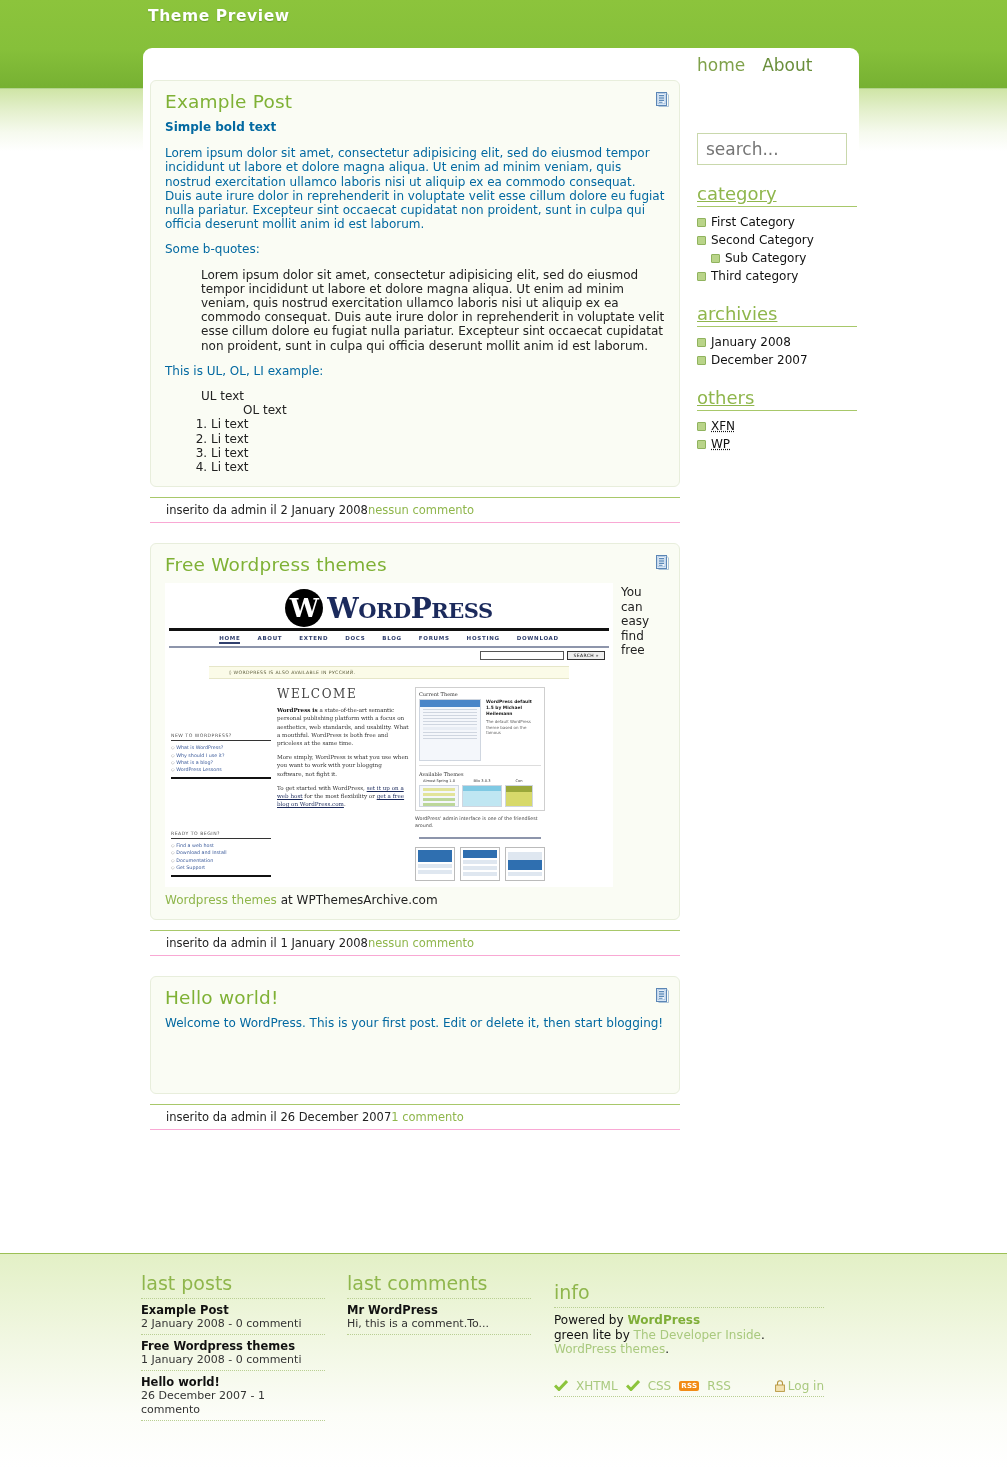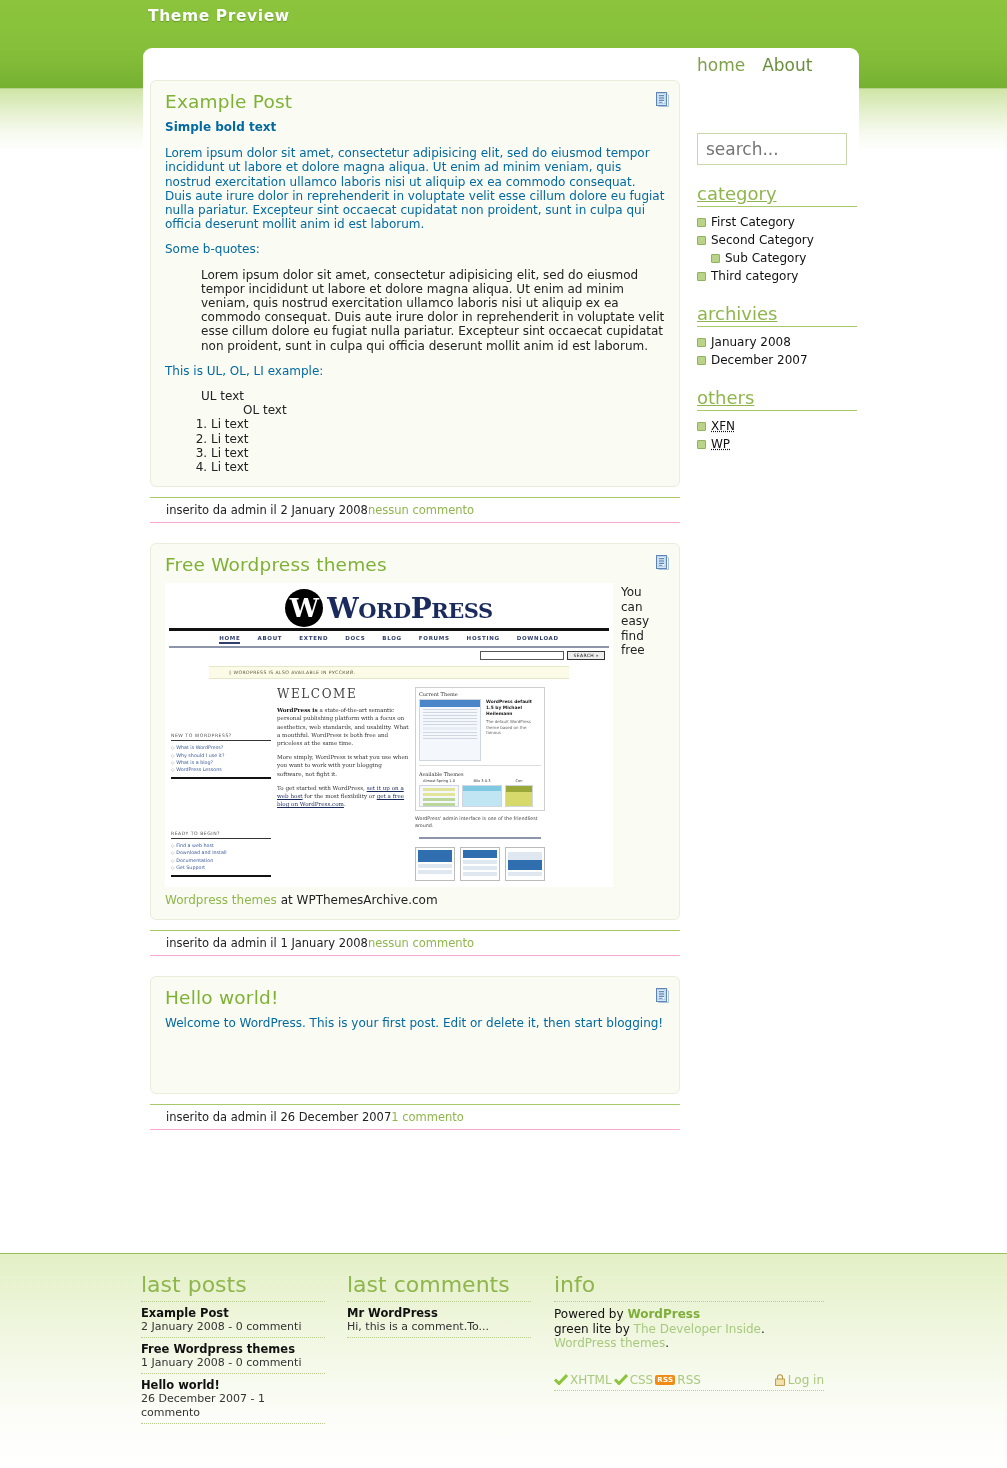--- a/index.html
+++ b/index.html
@@ -179,31 +179,31 @@
 
   
   #footer {
     position:absolute; left:0; top:1253px; width:1007px; height:215px;
     border-top:1px solid #9cc055;
     background:linear-gradient(to bottom,#e3f0c6 0%, #f1f7e2 40%, #fcfdf8 75%, #ffffff 100%);
   }
   .fcol { position:absolute; top:18px; }
   #fcol-1 { left:141px; width:184px; }
   #fcol-2 { left:347px; width:184px; }
-  #fcol-3 { left:554px; width:270px; }
-  .f-title { font-size:22px; color:#8fb64c; font-weight:normal; margin-bottom:4px; }
+  #fcol-3 { left:554px; width:270px;margin-top:9px; }
+  .f-title { font-size:19px; color:#8fb64c; font-weight:normal; margin-bottom:4px; }
   .f-rule { border-top:1px dotted #b9cf92; }
   .f-item { border-bottom:1px dotted #b9cf92; padding:4px 0 3px 0; }
   .f-item .t { font-size:11.5px; font-weight:bold; color:#111; }
   .f-item .s { font-size:11px; color:#333; line-height:14px; }
   .f-body { padding-top:5px; font-size:12px; line-height:14.5px; color:#111; }
   .f-body b { color:#7fae38; }
   .f-body a { color:#a9c97e; text-decoration:none; }
   .f-badges {
-    margin-top:22px; display:flex; align-items:center; gap:2px;
+    margin-top:22px; display:flex; align-items:center; gap:8px;
     border-bottom:1px dotted #b9cf92; padding-bottom:3px; font-size:12px;
   }
   .f-badges .lbl { color:#a9c97e; }
   .f-badges .spacer { flex:1; }
   .f-badges .login { color:#a9c97e; display:flex; align-items:center; gap:3px; }
   .rss-box {
     background:#f28b16; color:#fff; font-size:7px; font-weight:bold;
     border-radius:2px; padding:1px 2px; letter-spacing:0.3px;
   }
 </style>

